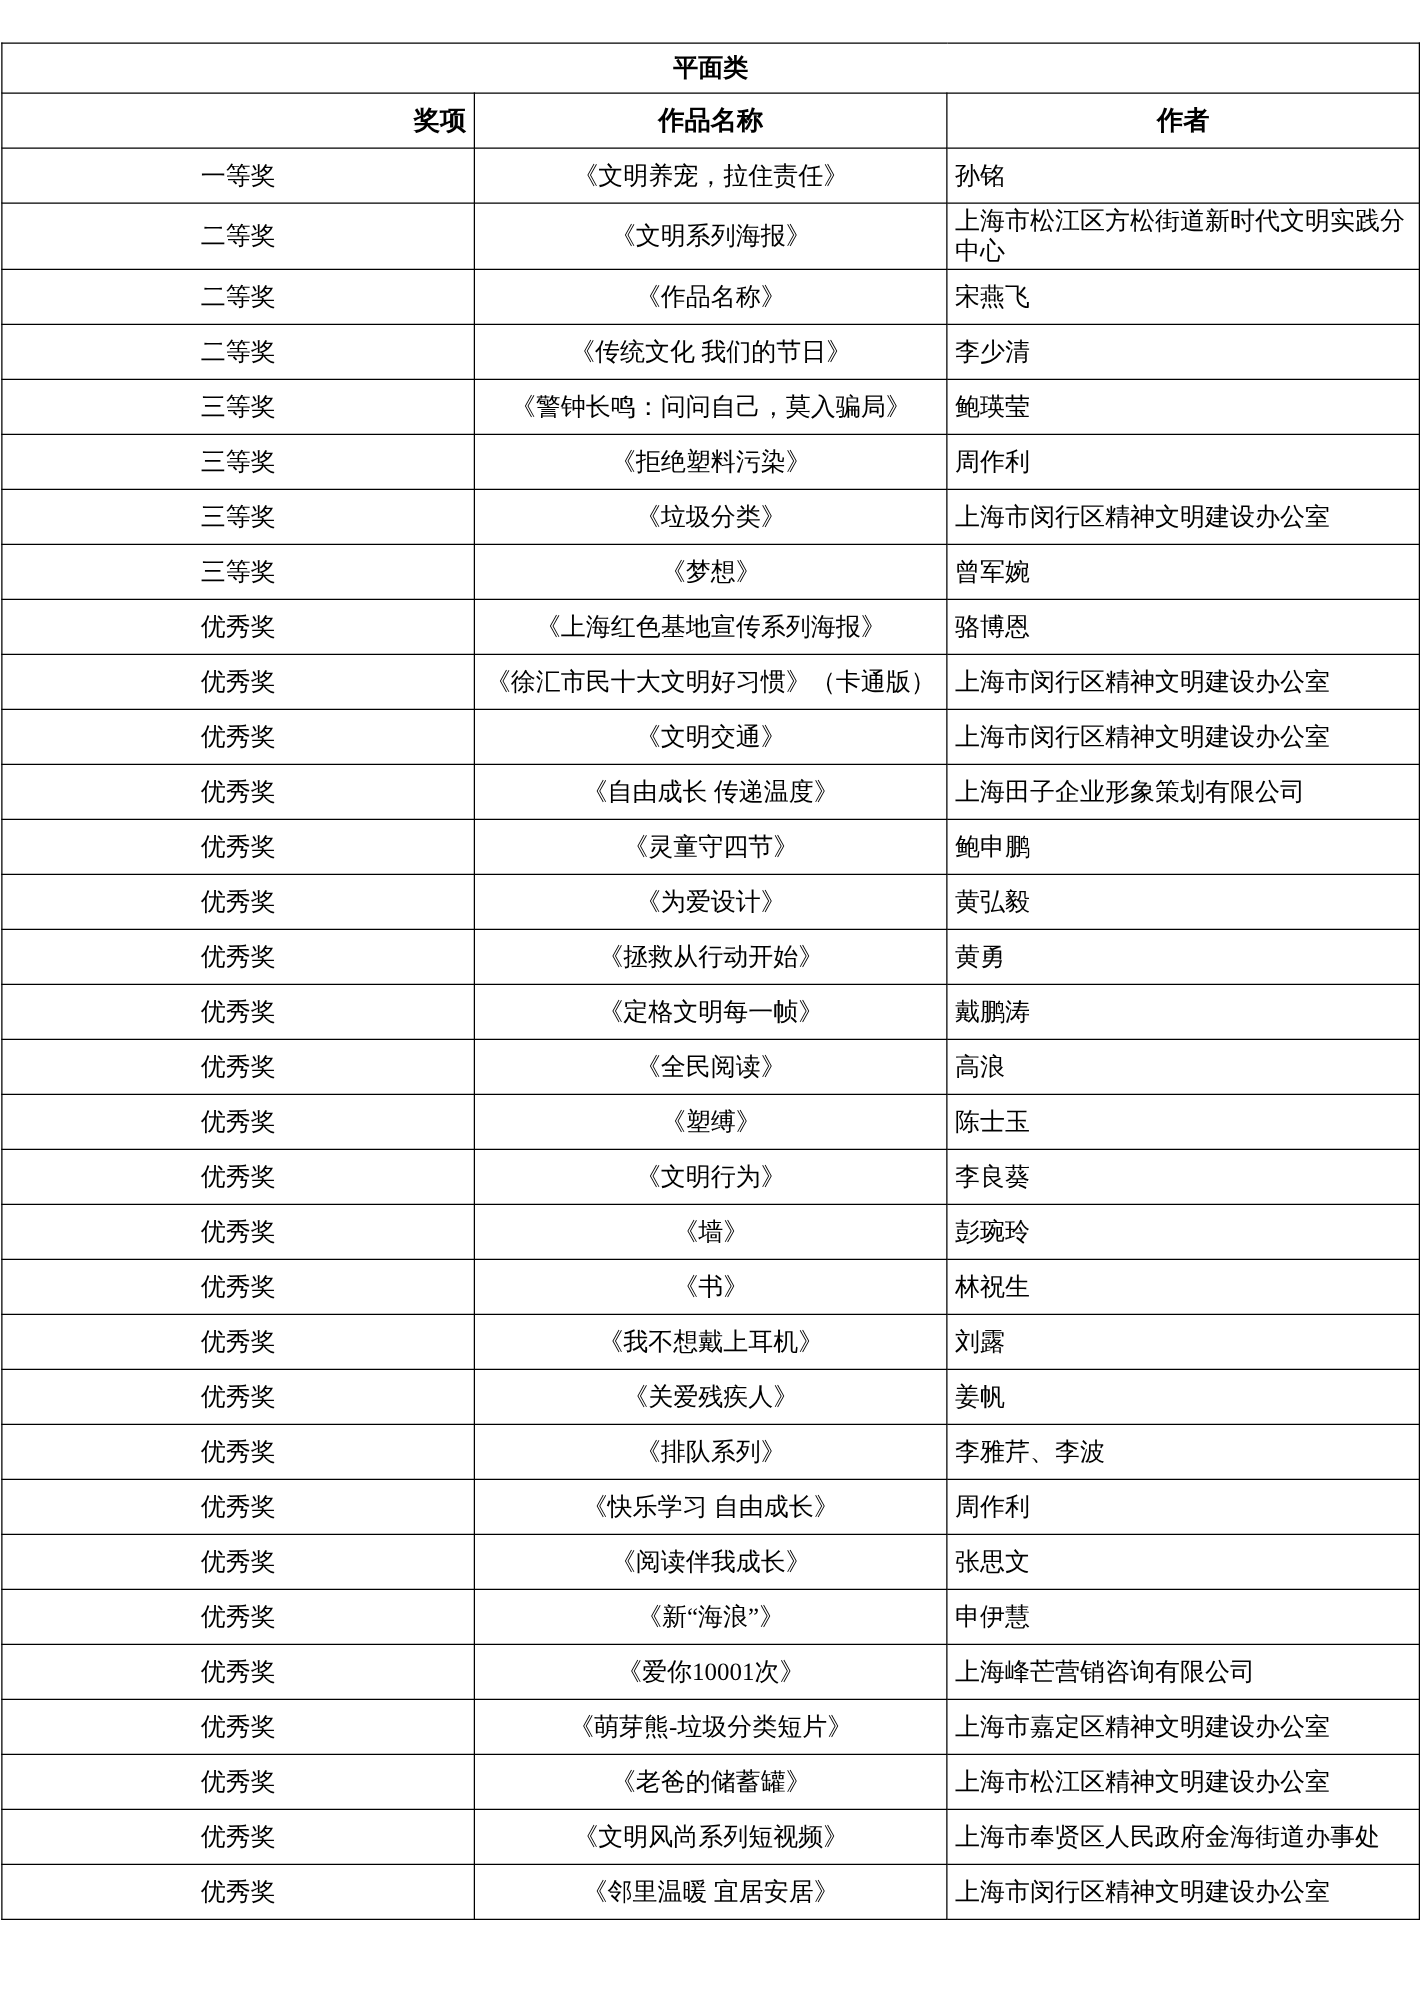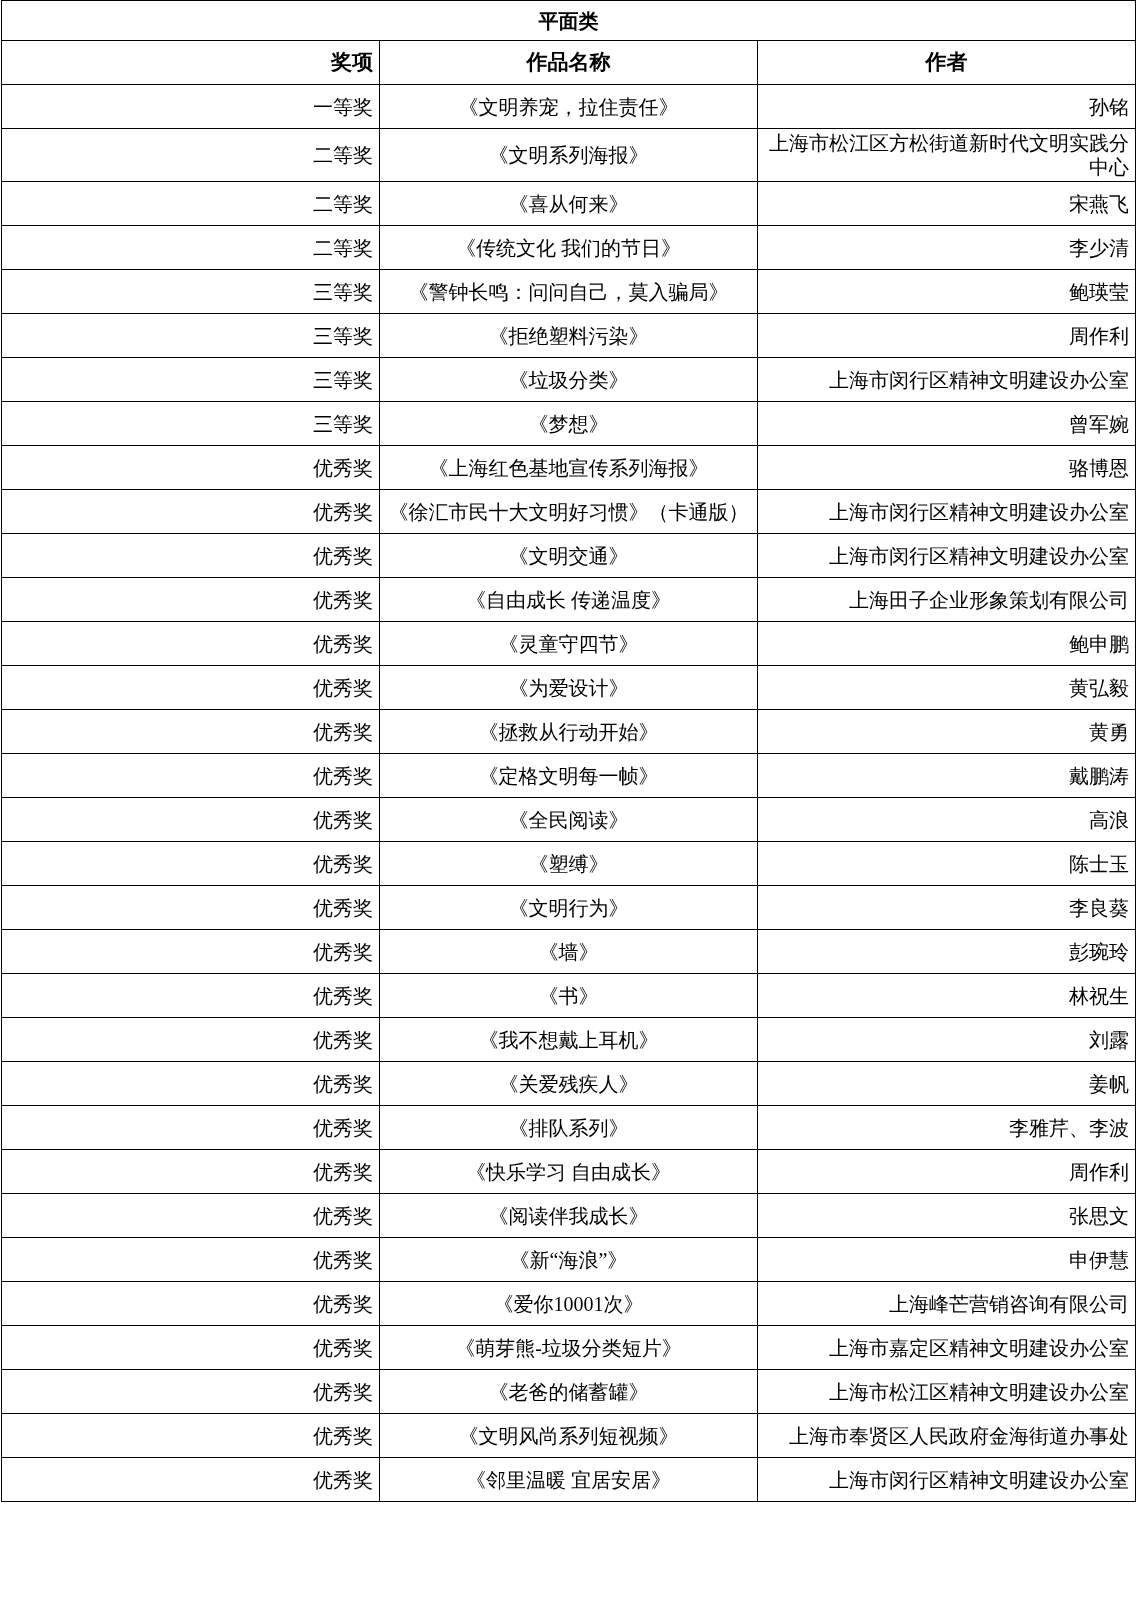--- a/index.html
+++ b/index.html
@@ -9,39 +9,40 @@
   }
   body {
     width: 1137px;
     font-family: "Liberation Serif", "DejaVu Serif", serif;
     color: #000000;
   }
   .sheet {
     width: 970px;
     box-sizing: border-box;
     padding: 0;
+    margin-top: 34px;
   }
   table.award-table {
     border-collapse: collapse;
     width: 1135px;
     margin: 0 1px;
     table-layout: fixed;
   }
   table.award-table td {
     border: 1px solid #000000;
     height: 44px;
     padding: 2px 6px;
     font-size: 20px;
     line-height: 1.2;
     vertical-align: middle;
     box-sizing: border-box;
   }
-  .col-award { width: 95px; text-align: right; padding-left: 8px; }
+  .col-award { width: 95px; text-align: center; padding-left: 8px; }
   .col-title { width: 483px; text-align: center; }
-  .col-author { width: 555px; text-align: right; }
+  .col-author { width: 555px; text-align: left; }
 
   tr.section-row td {
     text-align: center;
     font-weight: bold;
     height: 40px;
     font-size: 20px;
   }
   tr.header-row td {
     text-align: center;
     font-weight: bold;
@@ -69,21 +70,21 @@
           <td class="col-title">《文明养宠，拉住责任》</td>
           <td class="col-author">孙铭</td>
         </tr>
         <tr>
           <td class="col-award">二等奖</td>
           <td class="col-title">《文明系列海报》</td>
           <td class="col-author">上海市松江区方松街道新时代文明实践分中心</td>
         </tr>
         <tr>
           <td class="col-award">二等奖</td>
-          <td class="col-title">《喜从何来》</td>
+          <td class="col-title">《作品名称》</td>
           <td class="col-author">宋燕飞</td>
         </tr>
         <tr>
           <td class="col-award">二等奖</td>
           <td class="col-title">《传统文化 我们的节日》</td>
           <td class="col-author">李少清</td>
         </tr>
         <tr>
           <td class="col-award">三等奖</td>
           <td class="col-title">《警钟长鸣：问问自己，莫入骗局》</td>

